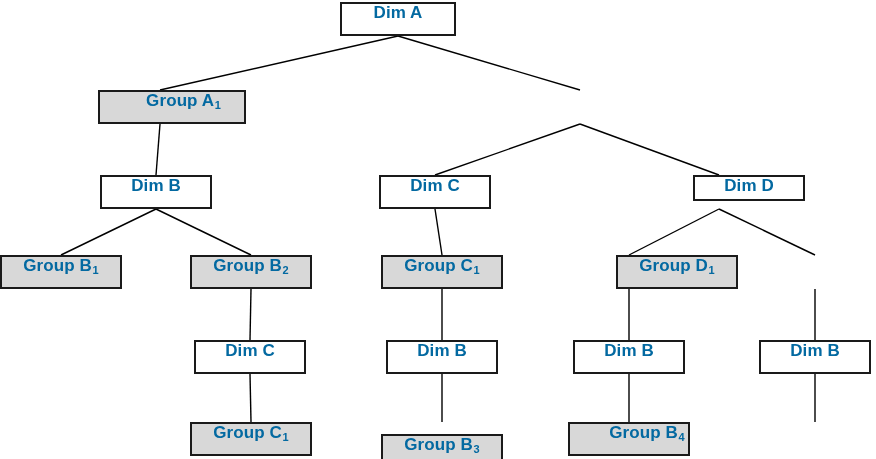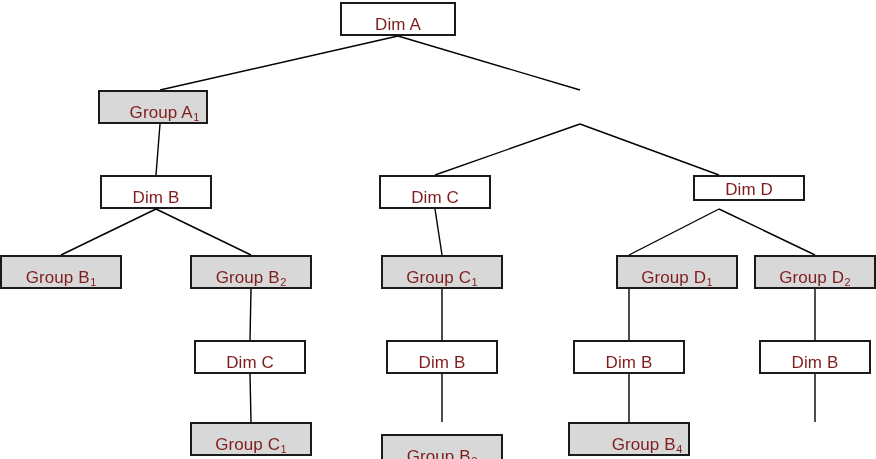--- a/index.html
+++ b/index.html
@@ -28,27 +28,28 @@
     left: 0;
     top: 0;
     width: 876px;
     height: 459px;
   }
   .node {
     position: absolute;
     box-sizing: border-box;
     border: 2px solid #1a1a1a;
     display: flex;
-    align-items: flex-end;
+    align-items: flex-start;
     justify-content: center;
     font-size: 17px;
     line-height: 1;
-    color: #7f1d1d;
+    color: #0369a1;
     white-space: nowrap;
     letter-spacing: 0.1px;
+    font-weight: bold;
   }
   .node.dim {
     background: #ffffff;
   }
   .node.group {
     background: #d8d8d8;
   }
   .node-label {
     display: inline-block;
     padding-bottom: 1px;
@@ -83,21 +84,21 @@
       <line x1="815" y1="289" x2="815" y2="340" stroke="#000000" stroke-width="1.4"></line>
       <line x1="250" y1="374" x2="251" y2="422" stroke="#000000" stroke-width="1.4"></line>
       <line x1="442" y1="374" x2="442" y2="422" stroke="#000000" stroke-width="1.4"></line>
       <line x1="629" y1="374" x2="629" y2="422" stroke="#000000" stroke-width="1.4"></line>
       <line x1="815" y1="374" x2="815" y2="422" stroke="#000000" stroke-width="1.4"></line>
     </svg>
   <div id="node-layer">
       <div class="node dim" style="left: 340px; top: 2px; width: 116px; height: 34px;">
         <span class="node-label">Dim A</span>
       </div>
-      <div class="node group" style="left: 98px; top: 90px; width: 110px; height: 34px; padding-left: 23px;">
+      <div class="node group" style="left: 98px; top: 90px; width: 148px; height: 34px; padding-left: 23px;">
         <span class="node-label">Group A<sub>1</sub></span>
       </div>
       <div class="node dim" style="left: 100px; top: 175px; width: 112px; height: 34px;">
         <span class="node-label">Dim B</span>
       </div>
       <div class="node dim" style="left: 379px; top: 175px; width: 112px; height: 34px;">
         <span class="node-label">Dim C</span>
       </div>
       <div class="node dim" style="left: 693px; top: 175px; width: 112px; height: 26px;">
         <span class="node-label">Dim D</span>
@@ -106,23 +107,20 @@
         <span class="node-label">Group B<sub>1</sub></span>
       </div>
       <div class="node group" style="left: 190px; top: 255px; width: 122px; height: 34px;">
         <span class="node-label">Group B<sub>2</sub></span>
       </div>
       <div class="node group" style="left: 381px; top: 255px; width: 122px; height: 34px;">
         <span class="node-label">Group C<sub>1</sub></span>
       </div>
       <div class="node group" style="left: 568px; top: 255px; width: 122px; height: 34px; margin-left: 48px;">
         <span class="node-label">Group D<sub>1</sub></span>
-      </div>
-      <div class="node group" style="left: 754px; top: 255px; width: 122px; height: 34px;">
-        <span class="node-label">Group D<sub>2</sub></span>
       </div>
       <div class="node dim" style="left: 194px; top: 340px; width: 112px; height: 34px;">
         <span class="node-label">Dim C</span>
       </div>
       <div class="node dim" style="left: 386px; top: 340px; width: 112px; height: 34px;">
         <span class="node-label">Dim B</span>
       </div>
       <div class="node dim" style="left: 573px; top: 340px; width: 112px; height: 34px;">
         <span class="node-label">Dim B</span>
       </div>

